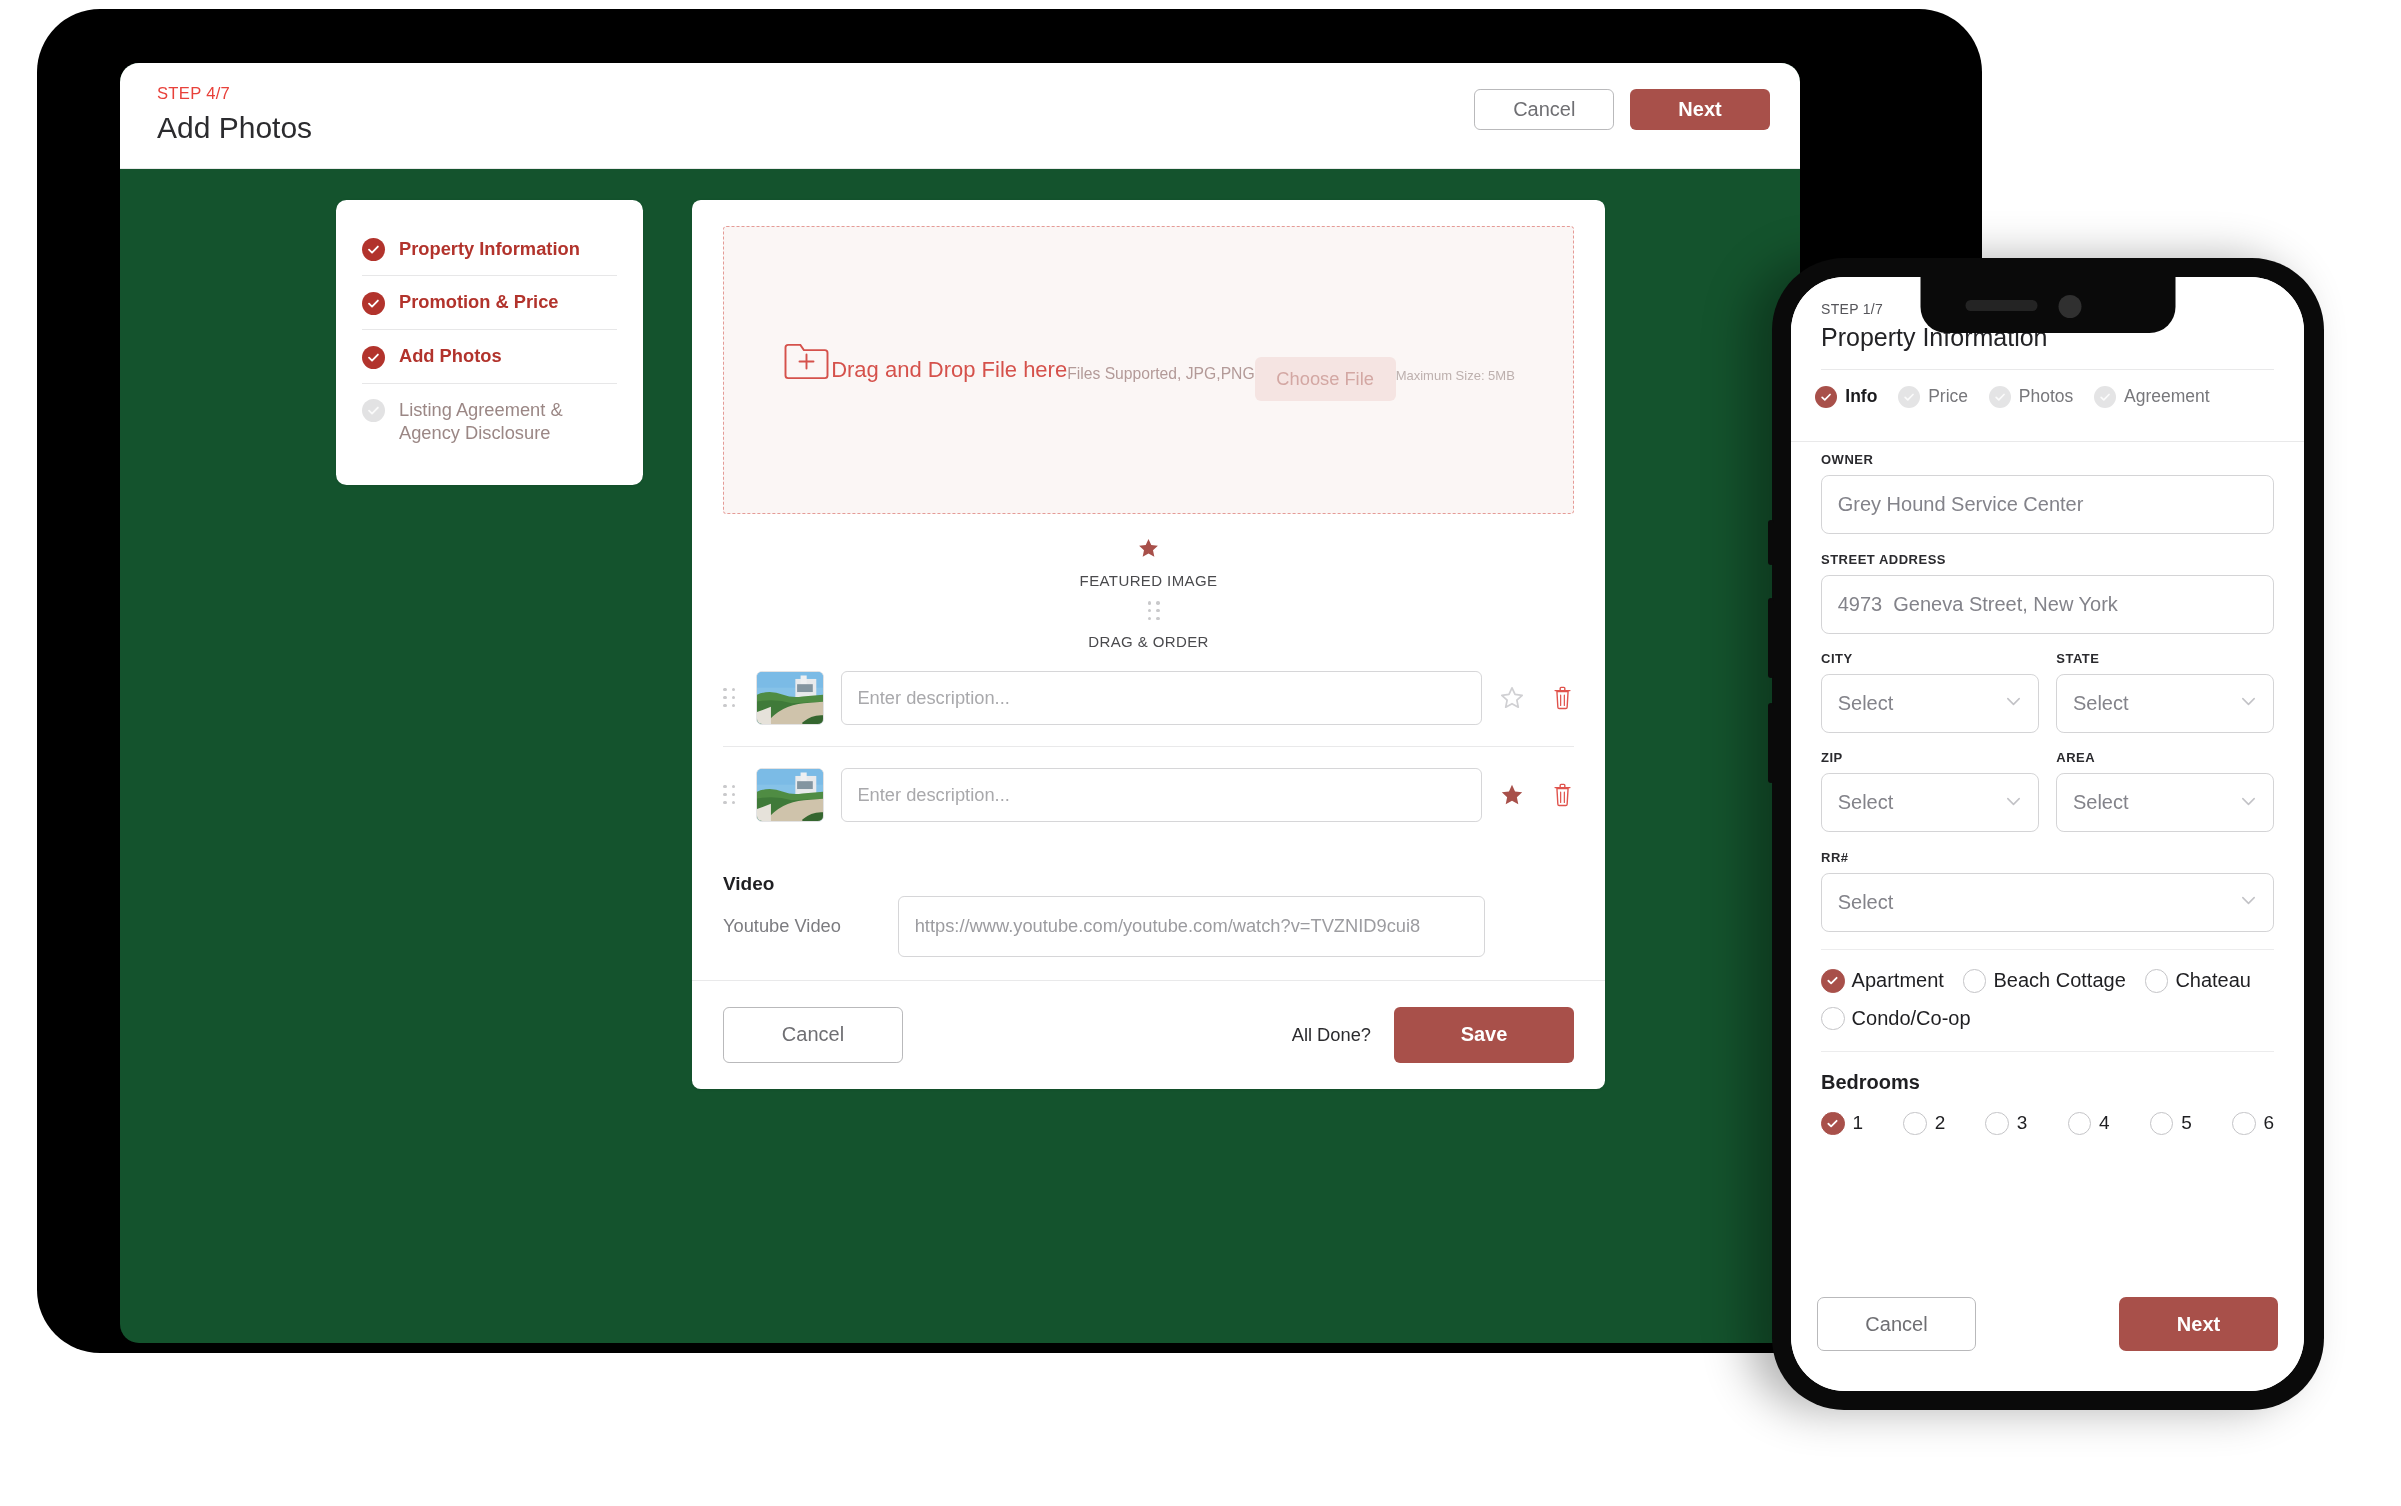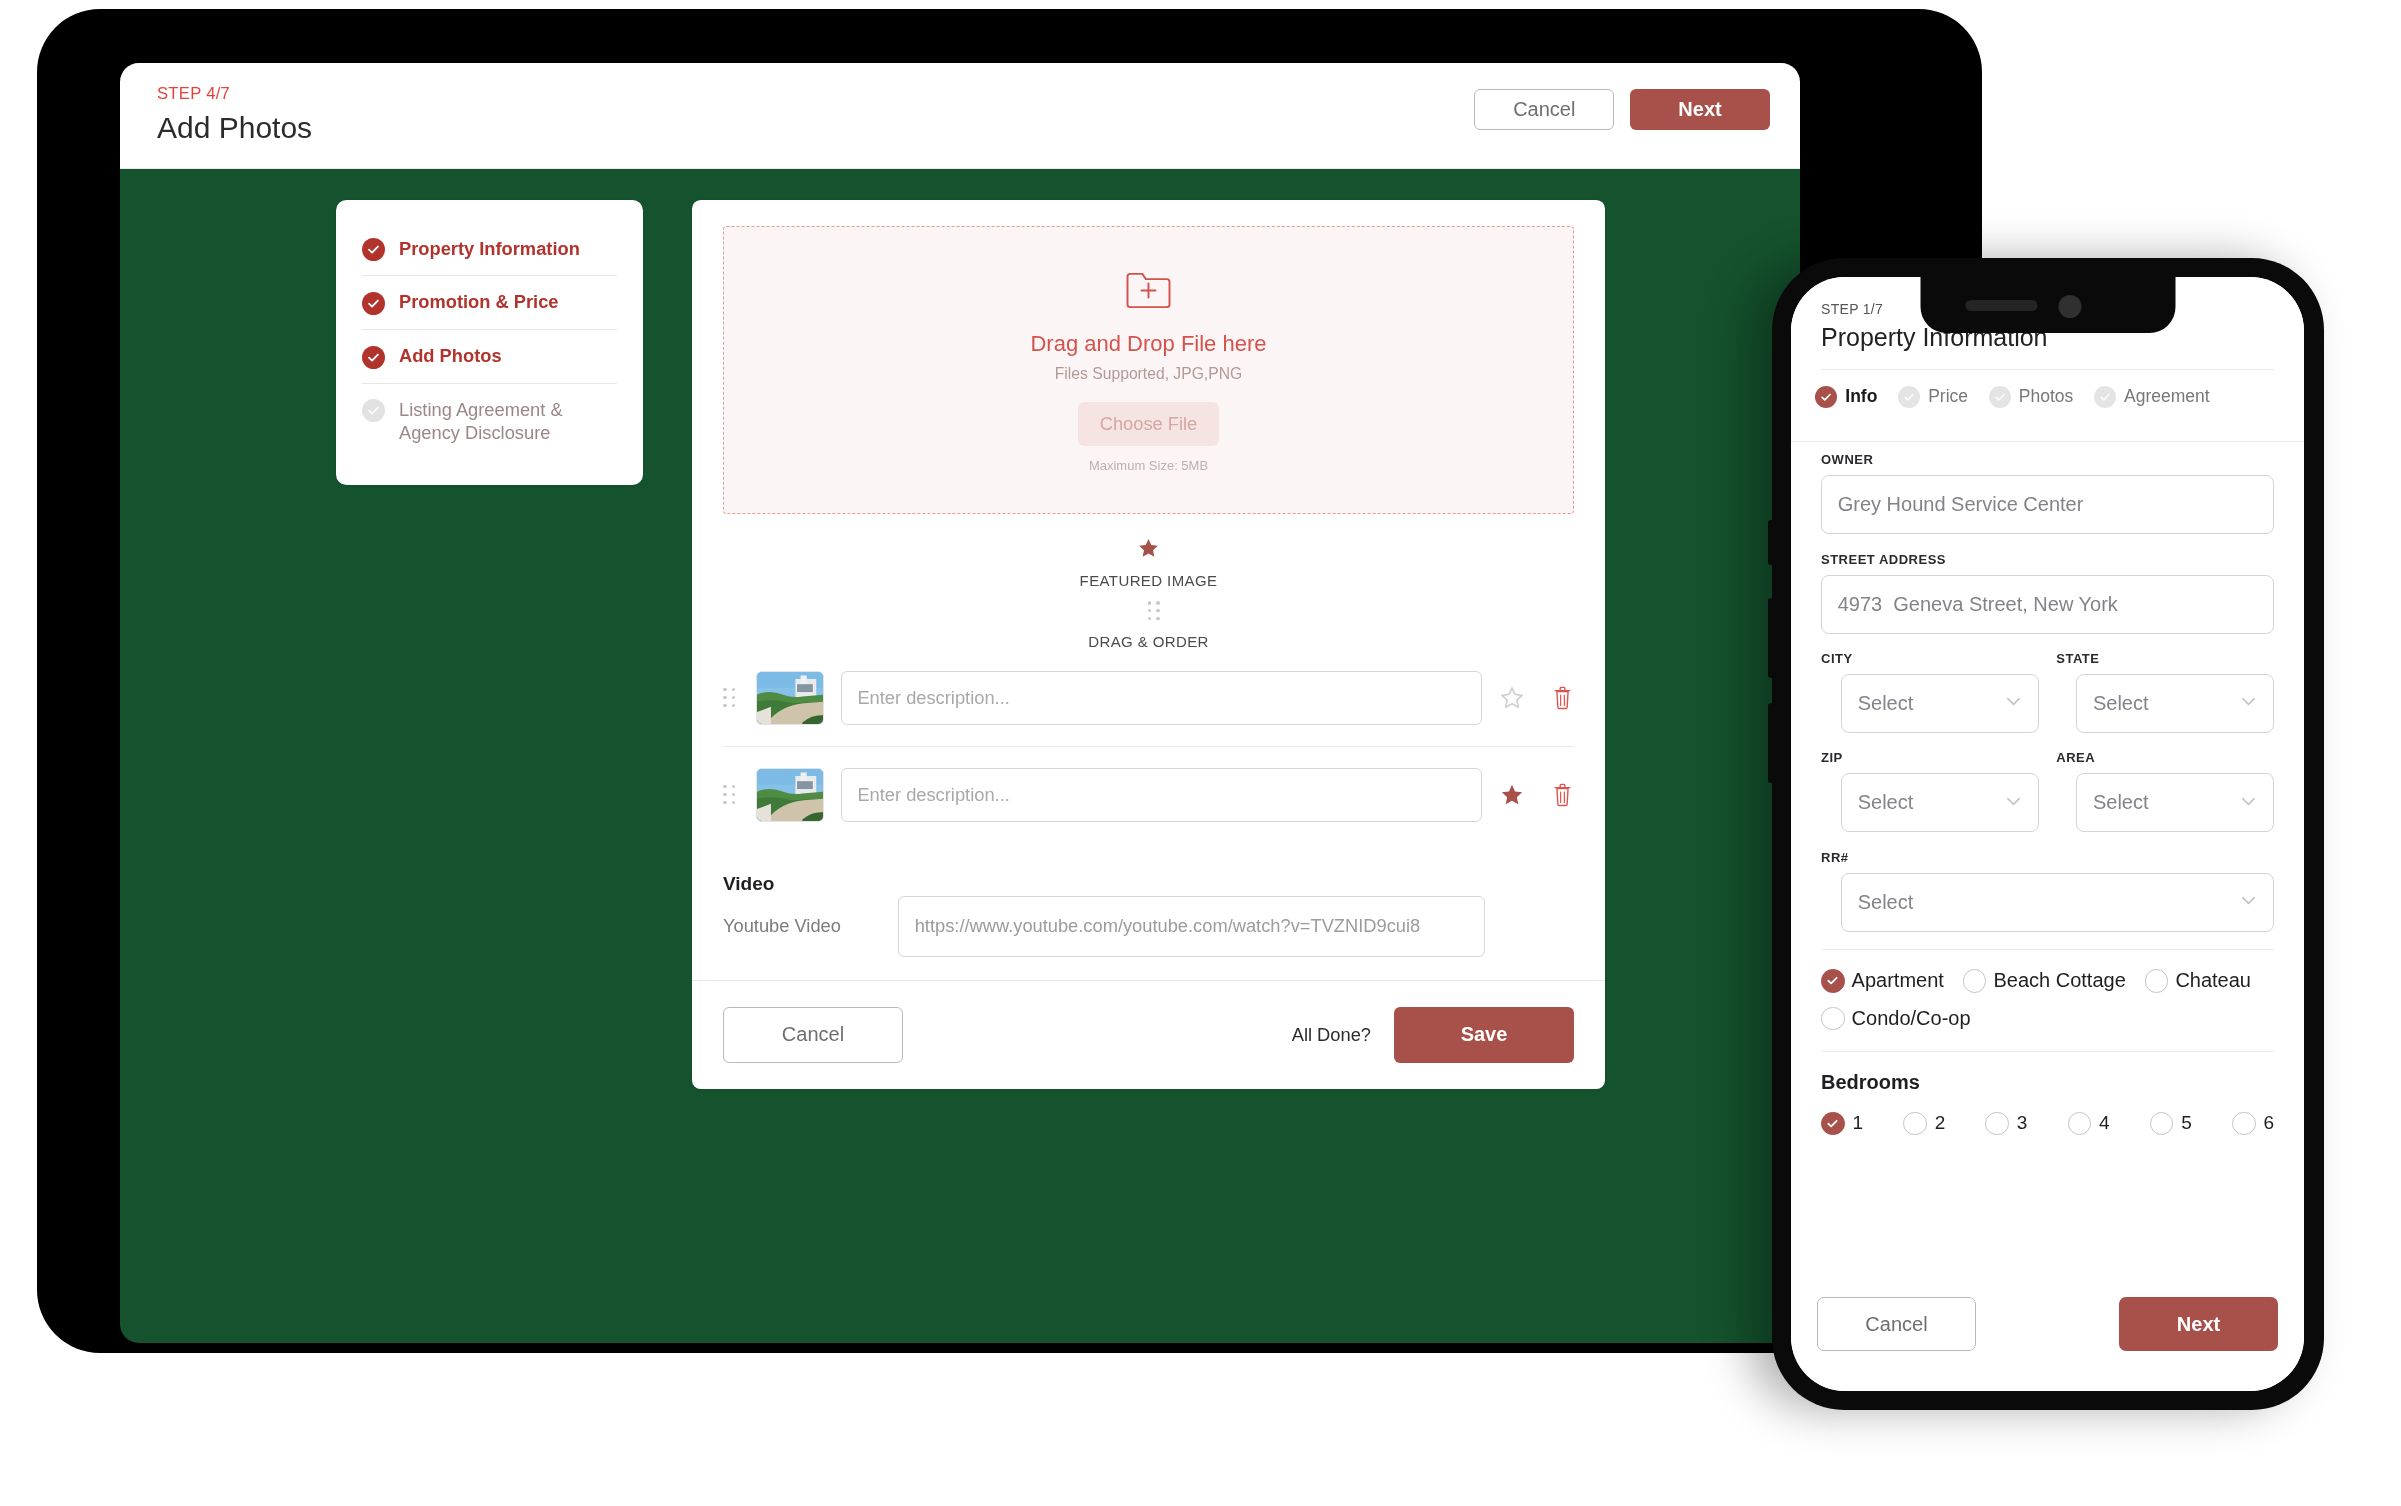--- a/index.html
+++ b/index.html
@@ -65,21 +65,21 @@
   
   .panel {
     flex:1; background:#fff; border-radius:8.7px; max-width:913px;
     box-shadow: 0 0.9px 2.6px rgba(0,0,0,.07);
     display:flex; flex-direction:column;
   }
   .panel-inner { padding: 26px 31px 23px 31px; flex:1; }
 
   .dropzone {
     border: 1.7px dashed #e59b96; border-radius:3.5px; background:#fbf6f5;
-    height: 288px; display:flex; flex-direction:column;
+    height: 288px; display:flex; flex-direction:row;
     align-items:center; justify-content:center; gap:0;
   }
   .dz-icon { width:49px; height:49px; margin-bottom:15.7px; }
   .dz-title { font-size:22px; color:#d5514b; }
   .dz-sub { font-size:15.7px; color:#b39a98; margin-top:8.7px; }
   .dz-choose {
     margin-top:19px; background:#f5e4e2; border:none; border-radius:6.1px;
     color:#d3a7a3; font-size:18.3px; width:141px; height:44px;
   }
   .dz-max { font-size:13px; color:#bdb0ae; margin-top:12.2px; }
@@ -167,21 +167,21 @@
   .fld { margin-bottom: 17.5px; }
   .fld-label { font-size:13px; font-weight:bold; color:#2a2a2e; letter-spacing:0.5px; margin-bottom:7.9px; }
   .fld-input {
     width:100%; height:59px; border:1.3px solid #d4d4d6; border-radius:7.9px;
     font-size:20px; color:#83838a; padding: 0 15.7px; background:#fff;
     font-family:"Liberation Sans", sans-serif;
   }
   .fld-input::placeholder { color:#83838a; }
   .fld-row { display:flex; gap:17.5px; }
   .fld-row .fld { flex:1; }
-  .sel-wrap { position:relative;margin-left:20px; }
+  .sel-wrap { position:relative; }
   .sel-arrow { position:absolute; right:15.7px; top:50%; transform:translateY(-50%); pointer-events:none; }
 
   .p-sep { height:0.9px; background:#ececed; margin: 8.7px 0 19px 0; }
 
   .radio-group { display:flex; flex-wrap:wrap; gap: 14px 19px; }
   .radio-item { display:flex; align-items:center; gap:7px; }
   .radio-dot { width:23.6px; height:23.6px; border-radius:50%; flex:0 0 23.6px;
     border:1.5px solid #c4c4c7; background:#fff; display:flex; align-items:center; justify-content:center; }
   .radio-dot.on { background:#a8504a; border-color:#a8504a; }
   .radio-dot svg { width:13px; height:13px; }

